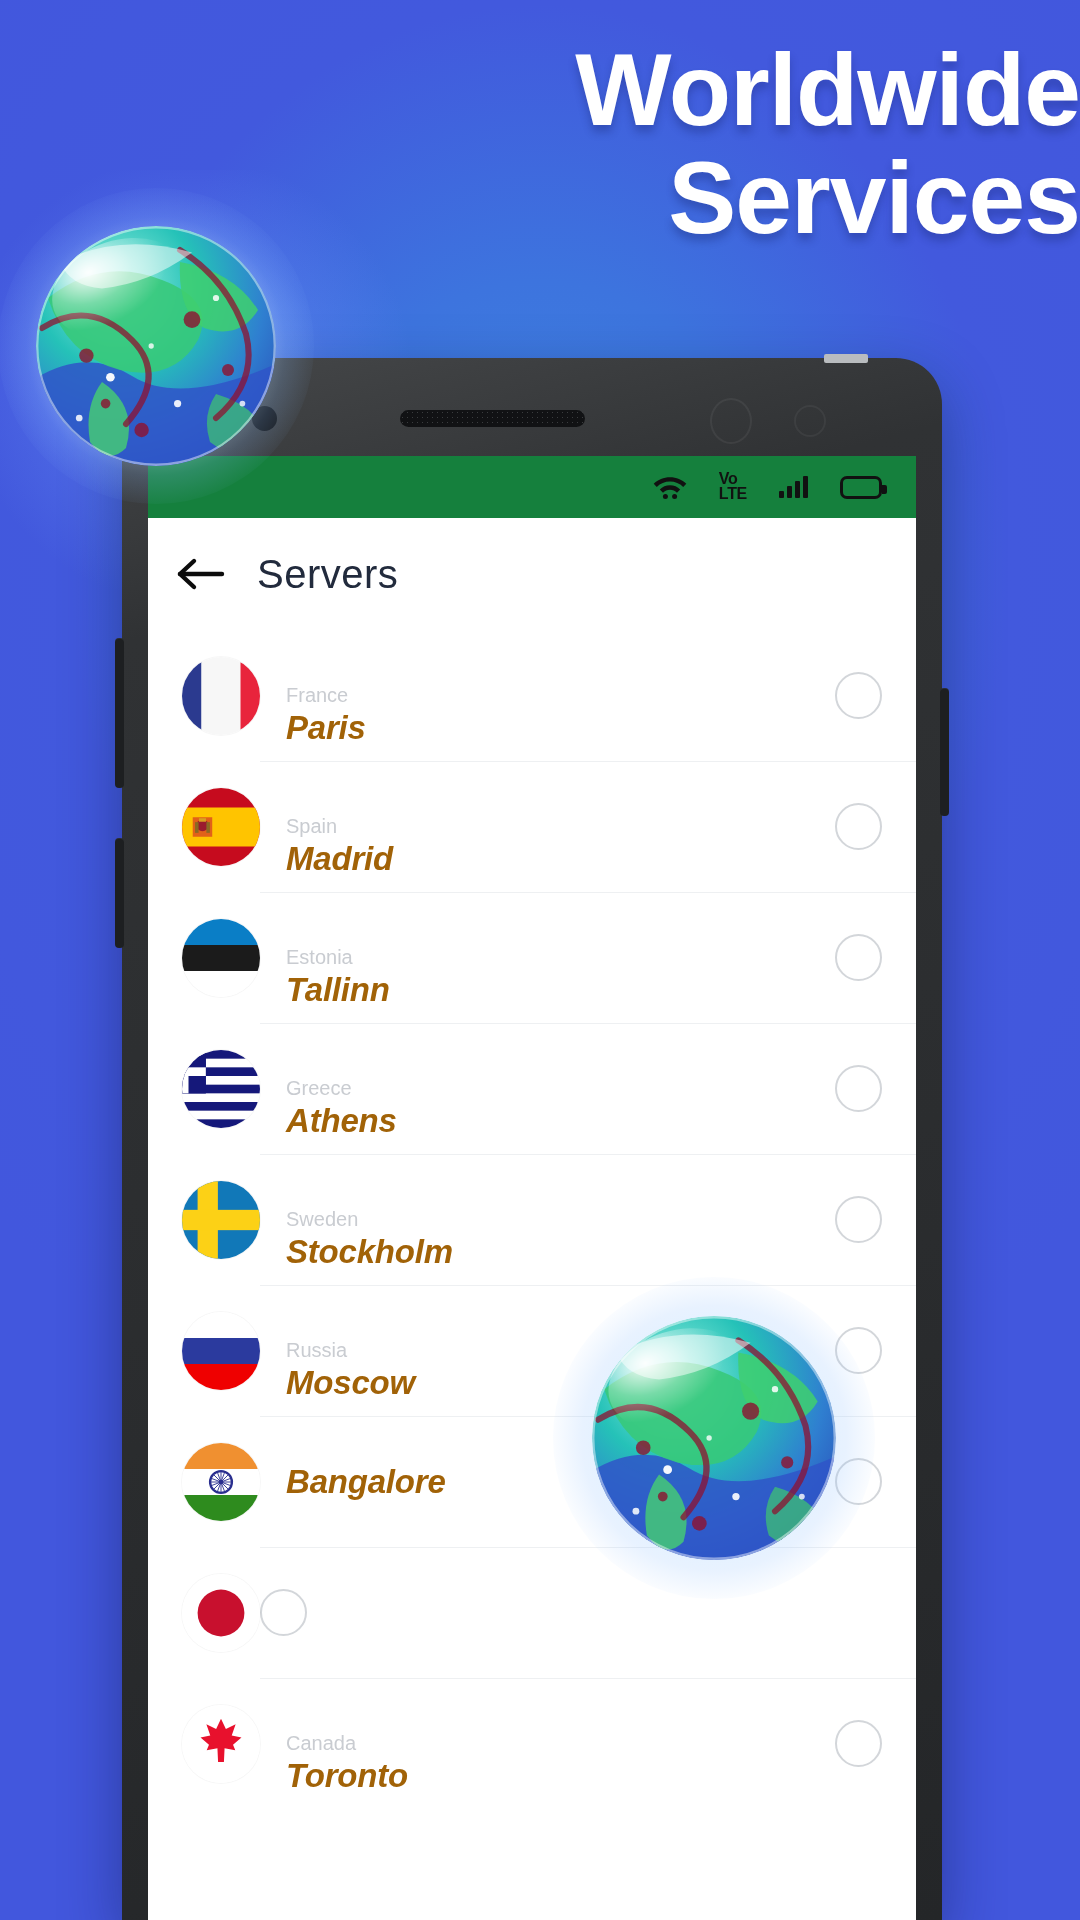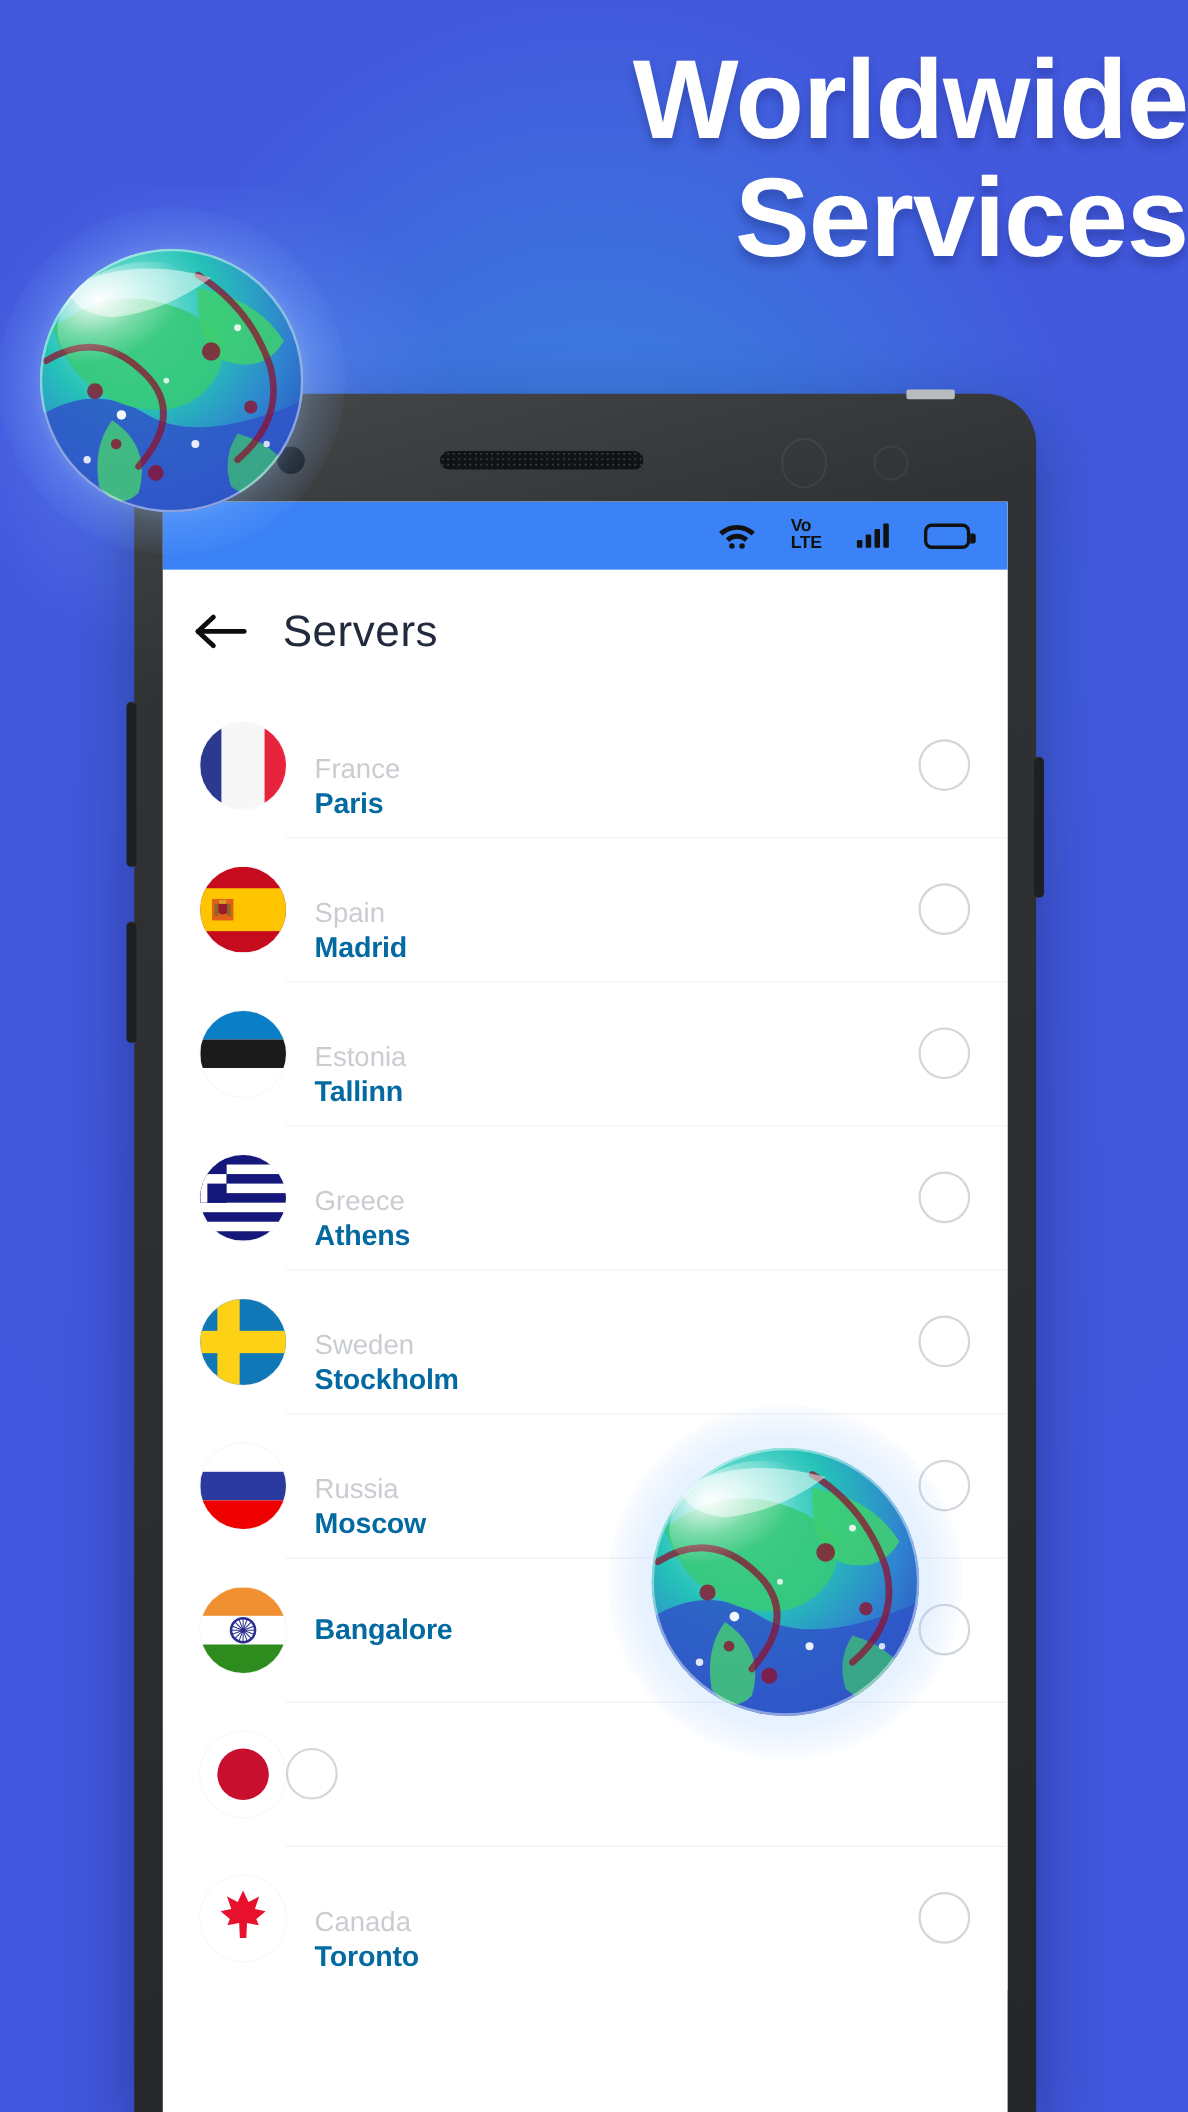--- a/index.html
+++ b/index.html
@@ -75,21 +75,21 @@
   
   .screen {
     position:absolute; left:26px; top:98px;
     width:768px; height:1464px;
     background:#ffffff;
     overflow:hidden;
   }
 
   
   .statusbar {
-    height:62px; background:#3b82f6;
+    height:62px; background:#15803d;
     display:flex; align-items:center; justify-content:flex-end;
     padding-right:34px; gap:32px;
   }
   .si { display:flex; align-items:flex-end; }
   .volte { line-height:.92; font-size:16px; font-weight:bold; color:#111; letter-spacing:-.3px; text-align:left; }
   .volte span { display:block; }
   .bars { display:flex; align-items:flex-end; gap:3px; height:22px; }
   .bars i { display:block; width:5px; background:#111; border-radius:1px; }
   .bars i:nth-child(1){height:7px}.bars i:nth-child(2){height:12px}
   .bars i:nth-child(3){height:17px}.bars i:nth-child(4){height:22px}
@@ -104,22 +104,22 @@
   
   .list { background:#fff; }
   .row { display:flex; align-items:center; height:131px; padding:0 34px; position:relative; }
   .row + .row::before {
     content:""; position:absolute; left:112px; right:0; top:0; height:1px; background:#eef0f2;
   }
   .flag { width:78px; height:78px; border-radius:50%; overflow:hidden; flex:0 0 78px;
           position:relative; box-shadow:0 0 0 1px rgba(0,0,0,.035); }
   .flag svg { display:block; width:100%; height:100%; }
   .row-text { flex:1; margin-left:26px; }
-  .country { font-size:25px; color:#c9ccd1; line-height:1.18; font-weight:400;margin-top:40px; }
-  .city { font-size:26px; color:#0369a1; font-weight:bold; line-height:1.2; letter-spacing:-.2px; }
+  .country { font-size:20px; color:#c9ccd1; line-height:1.18; font-weight:400;margin-top:40px; }
+  .city { font-size:33px; color:#a16207; font-weight:bold; line-height:1.2; letter-spacing:-.2px;font-style:italic; }
   .radio { width:47px; height:47px; border-radius:50%; border:2px solid #d3d6da; flex:0 0 47px; }
 
   
   .globe { position:absolute; border-radius:50%; z-index:9; }
   .globe .halo {
     position:absolute; inset:-16%;
     border-radius:50%;
     background:radial-gradient(circle, rgba(190,225,255,.5) 38%, rgba(140,190,255,.2) 58%, rgba(66,87,221,0) 74%);
   }
   .globe .ball { position:absolute; inset:0; border-radius:50%; overflow:hidden; }

